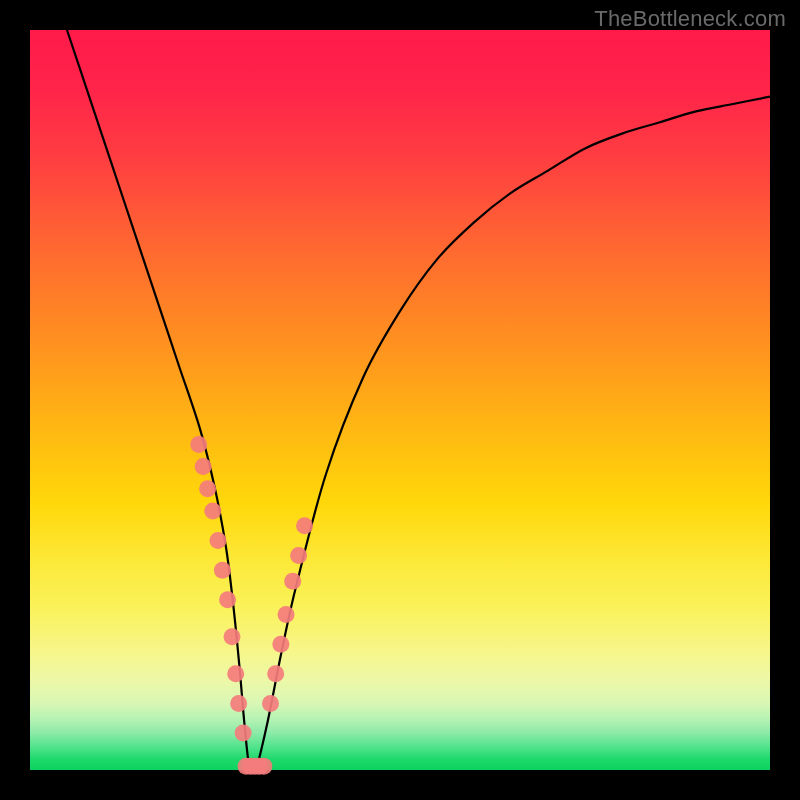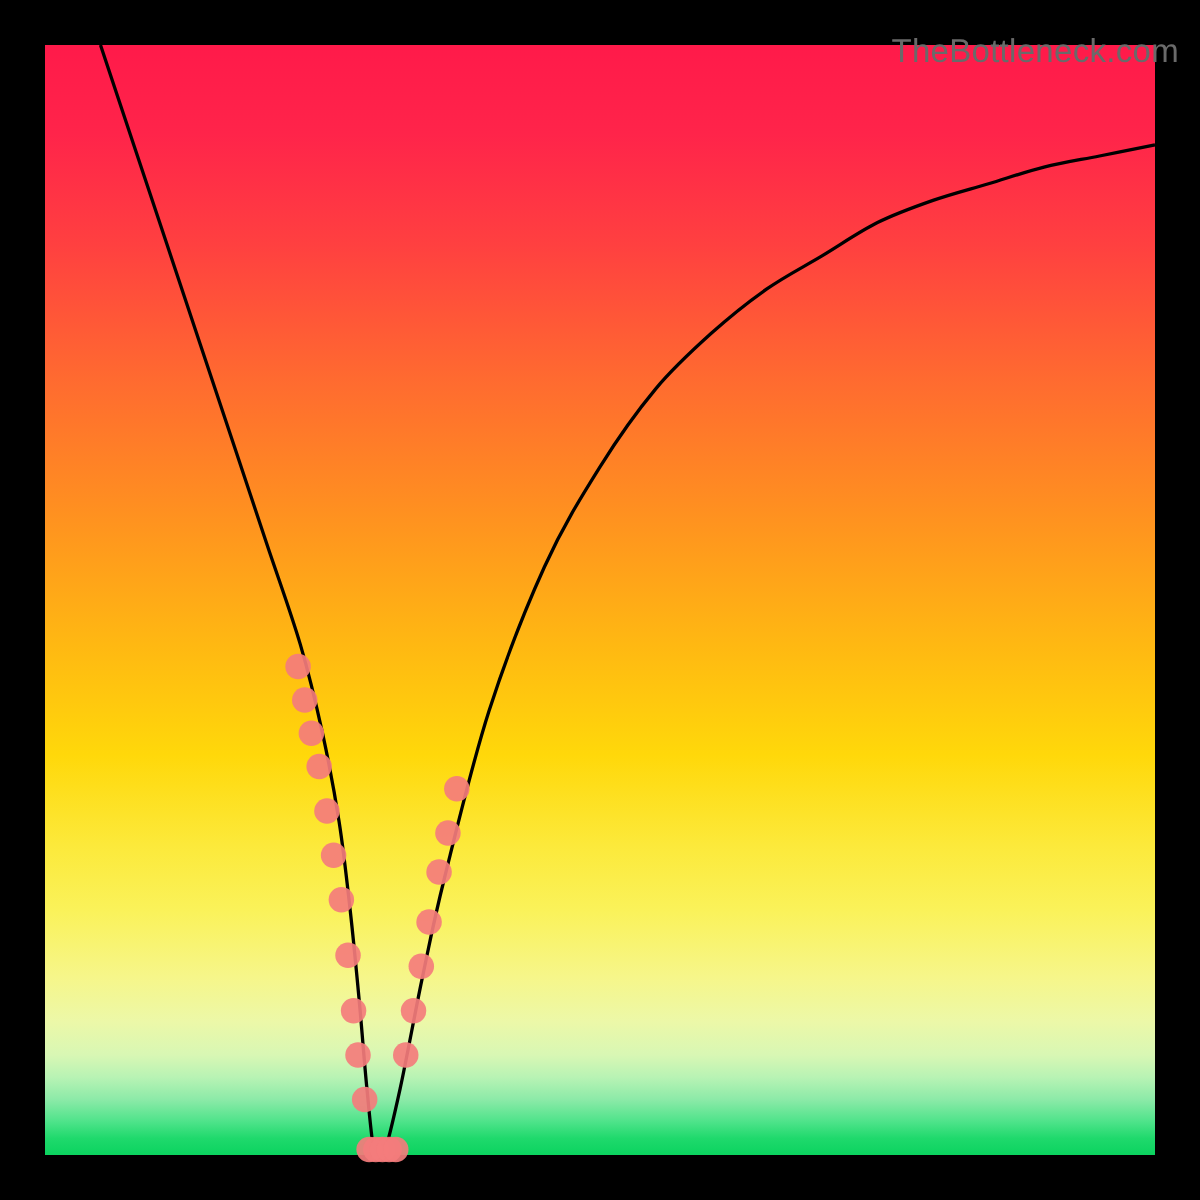--- a/index.html
+++ b/index.html
@@ -39,21 +39,20 @@
   }
   .watermark {
     position: absolute;
     top: 6px;
     right: 14px;
     color: #6a6a6a;
     font-size: 22px;
     font-weight: 500;
     letter-spacing: 0.2px;
     user-select: none;
-    margin-top: 15px;
   }
   svg.plot {
     position: absolute;
     left: 0;
     top: 0;
     width: 740px;
     height: 740px;
     overflow: visible;
   }
 </style>

